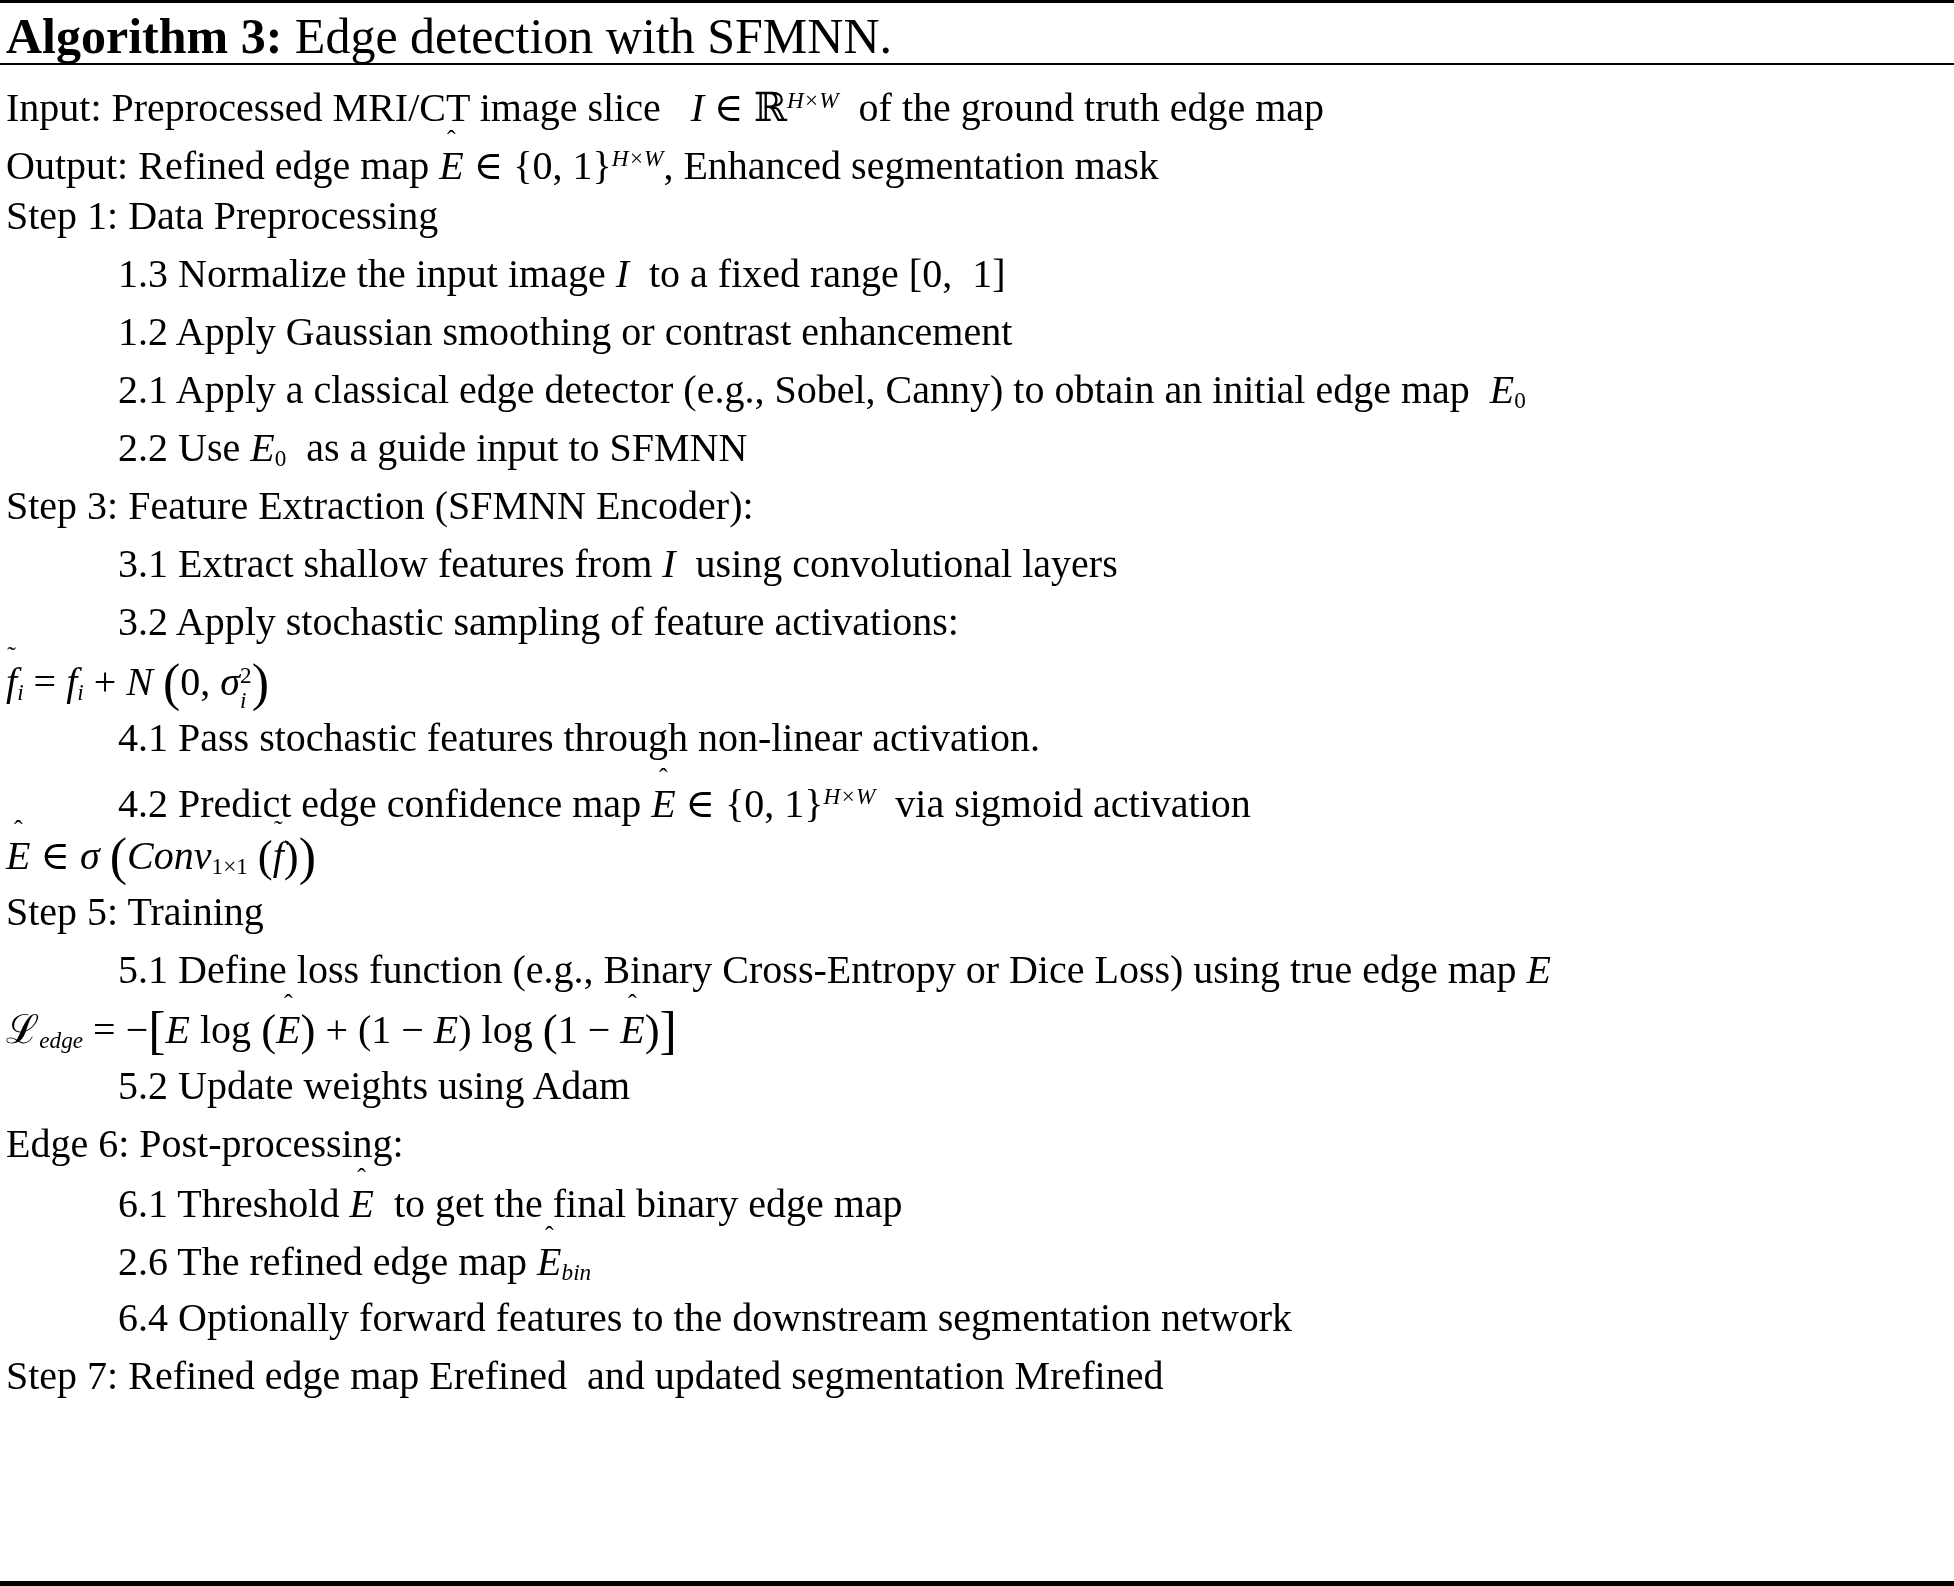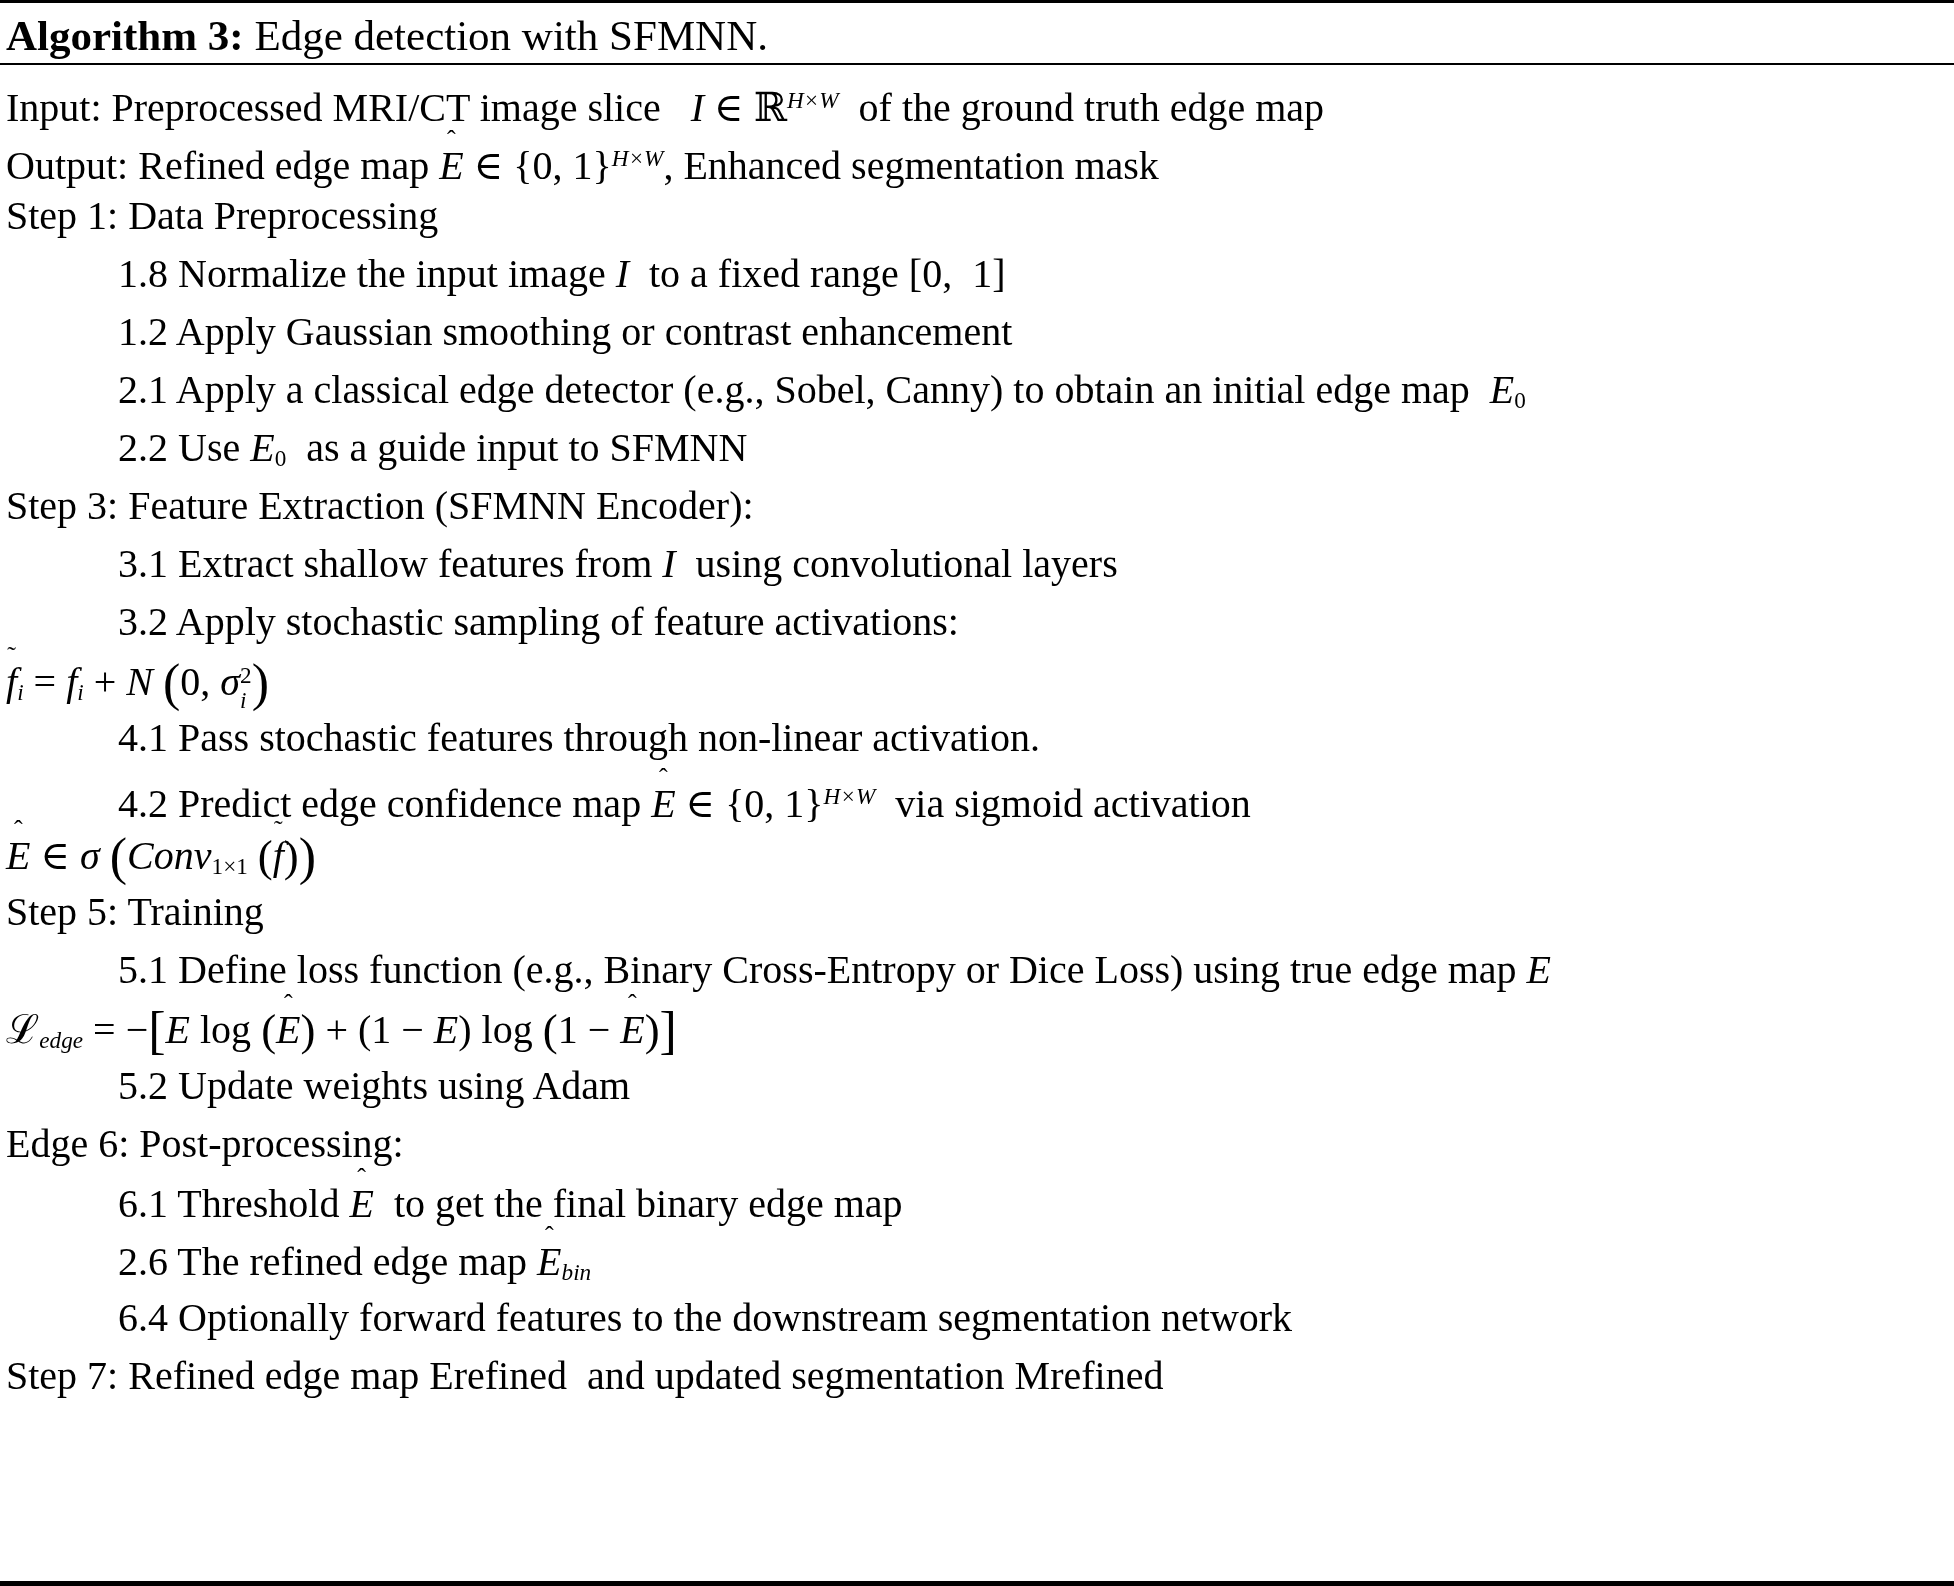--- a/index.html
+++ b/index.html
@@ -15,21 +15,21 @@
     background: #ffffff;
     border-top: 3px solid #000;
     border-bottom: 5px solid #000;
     font-family: "Liberation Serif", "DejaVu Serif", serif;
     overflow: hidden;
   }
   .title-row {
     box-sizing: border-box;
     height: 62px;
     padding: 8px 8px 0 6px;
-    font-size: 43px;
+    font-size: 50px;
     line-height: 50px;
     border-bottom: 2px solid #000;
     white-space: pre;
   }
   .title-label { font-weight: bold; }
   .algo-body {
     padding: 6px 6px 0 6px;
     font-size: 40px;
   }
   .line {
@@ -71,21 +71,21 @@
 </style>
 </head>
 <body>
 
 <div class="algo-box">
   <div class="title-row"><span class="title-label">Algorithm 3:</span><span> Edge detection with SFMNN.</span></div>
   <div class="algo-body">
       <div class="line"><span>Input: Preprocessed MRI/CT image slice   </span><span class="seg-i">I</span><span> ∈ ℝ</span><span class="seg-sup seg-i">H×W</span><span>  of the ground truth edge map</span></div>
       <div class="line"><span>Output: Refined edge map </span><span class="acc seg-i"><span class="acc-mark">ˆ</span><span class="acc-base">E</span></span><span> ∈ {0, 1}</span><span class="seg-sup seg-i">H×W</span><span>, Enhanced segmentation mask</span></div>
       <div class="line"><span>Step 1: Data Preprocessing</span></div>
-      <div class="line indent"><span>1.8 Normalize the input image </span><span class="seg-i">I</span><span>  to a fixed range [0,  1]</span></div>
+      <div class="line indent"><span>1.3 Normalize the input image </span><span class="seg-i">I</span><span>  to a fixed range [0,  1]</span></div>
       <div class="line indent"><span>1.2 Apply Gaussian smoothing or contrast enhancement</span></div>
       <div class="line indent"><span>2.1 Apply a classical edge detector (e.g., Sobel, Canny) to obtain an initial edge map  </span><span class="seg-i">E</span><span class="seg-sub">0</span></div>
       <div class="line indent"><span>2.2 Use </span><span class="seg-i">E</span><span class="seg-sub">0</span><span>  as a guide input to SFMNN</span></div>
       <div class="line"><span>Step 3: Feature Extraction (SFMNN Encoder):</span></div>
       <div class="line indent"><span>3.1 Extract shallow features from </span><span class="seg-i">I</span><span>  using convolutional layers</span></div>
       <div class="line indent"><span>3.2 Apply stochastic sampling of feature activations:</span></div>
       <div class="line"><span class="acc seg-i"><span class="acc-mark">˜</span><span class="acc-base">f</span></span><span class="seg-sub seg-i">i</span><span> = </span><span class="seg-i">f</span><span class="seg-sub seg-i">i</span><span> + </span><span class="seg-i">N</span><span> </span><span class="seg-big">(</span><span>0, </span><span class="seg-i">σ</span><span class="ss"><span class="ss-sup">2</span><span class="ss-sub">i</span></span><span class="seg-big">)</span></div>
       <div class="line indent"><span>4.1 Pass stochastic features through non-linear activation.</span></div>
       <div class="line indent"><span>4.2 Predict edge confidence map </span><span class="acc seg-i"><span class="acc-mark">ˆ</span><span class="acc-base">E</span></span><span> ∈ {0, 1}</span><span class="seg-sup seg-i">H×W</span><span>  via sigmoid activation</span></div>
       <div class="line"><span class="acc seg-i"><span class="acc-mark">ˆ</span><span class="acc-base">E</span></span><span> ∈ </span><span class="seg-i">σ</span><span> </span><span class="seg-big">(</span><span class="seg-i">Conv</span><span class="seg-sub">1×1</span><span> </span><span class="seg-med">(</span><span class="acc seg-i"><span class="acc-mark">˜</span><span class="acc-base">f</span></span><span class="seg-med">)</span><span class="seg-big">)</span></div>

